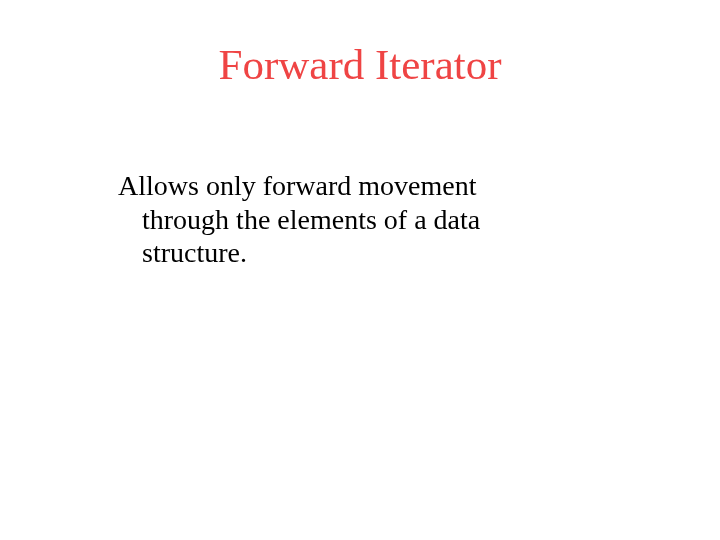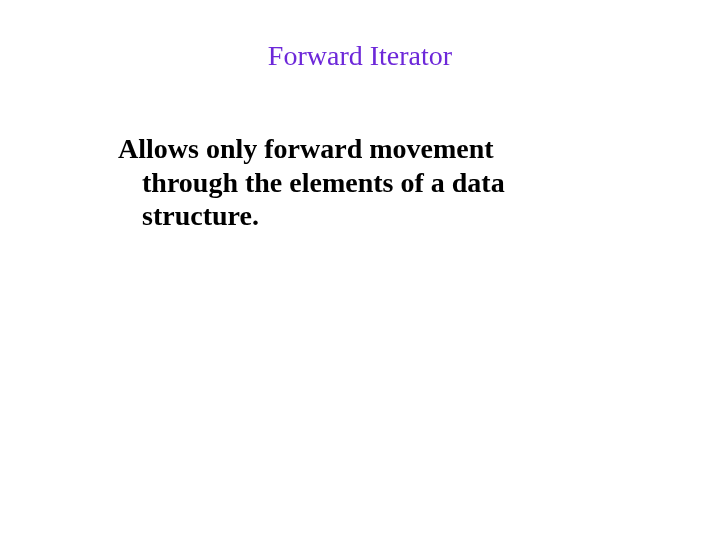--- a/index.html
+++ b/index.html
@@ -13,33 +13,33 @@
       background: #ffffff;
       font-family: "Times New Roman", Times, serif;
       position: relative;
     }
     .slide {
       width: 100%;
       height: 100%;
       padding: 40px 60px;
     }
     .title {
-      color: #6d28d9;
-      font-size: 28px;
+      color: #ef4444;
+      font-size: 43px;
       font-weight: normal;
       text-align: center;
       margin-top: 0px;
       margin-left: 90px;
       margin-right: 90px;
     }
     .body-text {
       color: #000000;
       font-size: 28px;
-      font-weight: bold;
-      margin-top: 60px;
+      font-weight: normal;
+      margin-top: 80px;
       margin-left: 58px;
       margin-right: 100px;
       line-height: 1.2;
       text-indent: -24px;
       padding-left: 24px;
     }
   </style>
 </head>
 <body>
 

